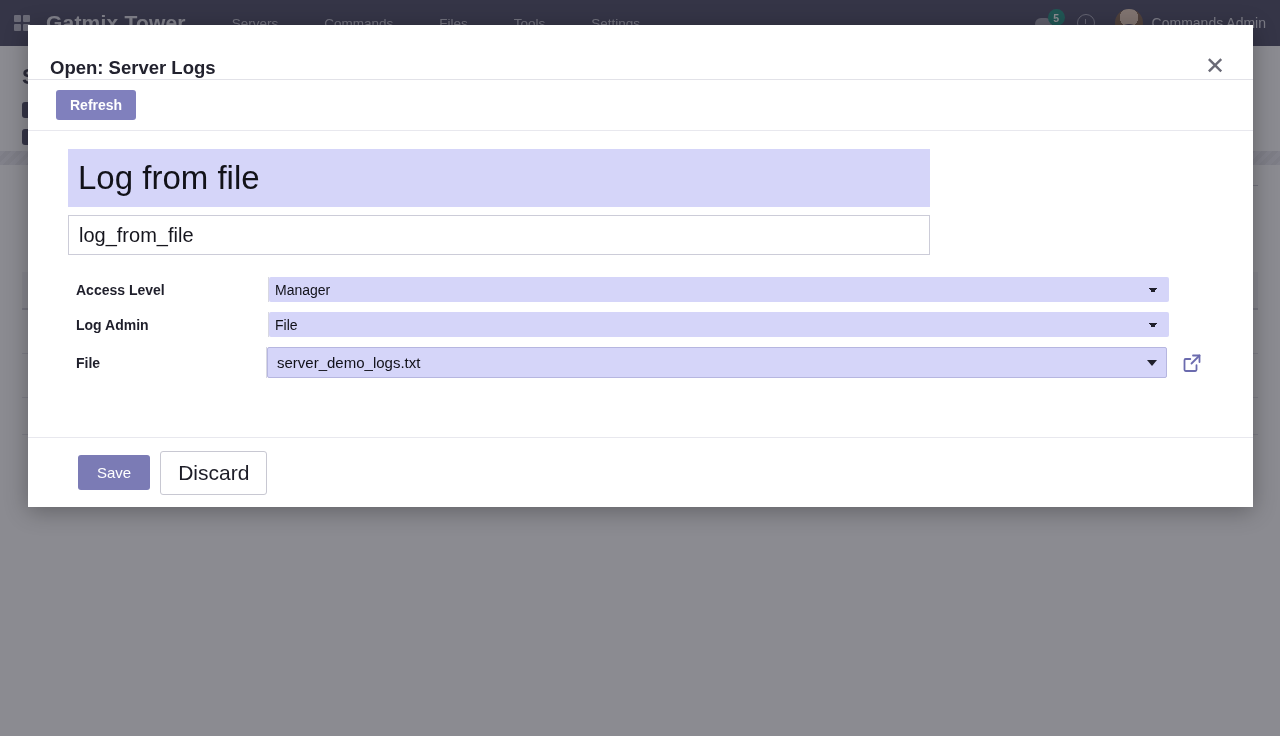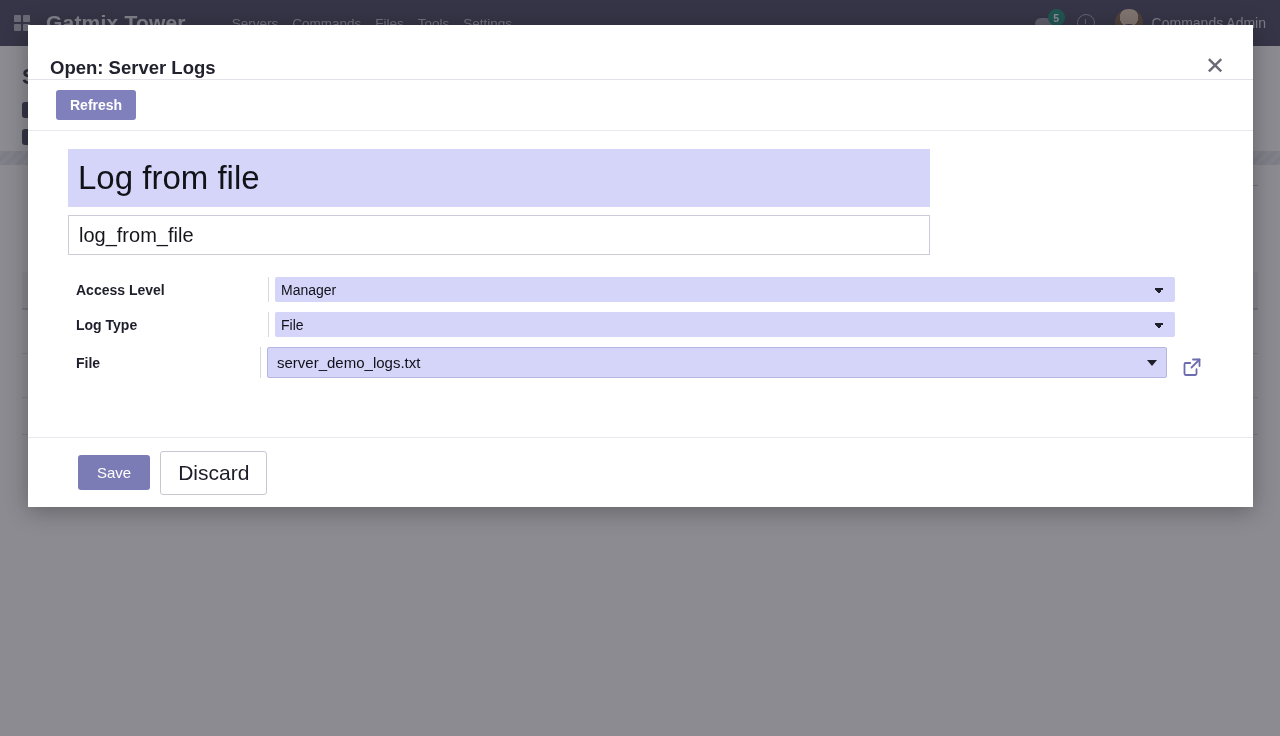--- a/index.html
+++ b/index.html
@@ -28,21 +28,21 @@
   .nav-apps-icon {
     width: 16px; height: 16px; margin-right: 16px;
     display: grid; grid-template-columns: 1fr 1fr; grid-template-rows: 1fr 1fr;
     gap: 2px;
   }
   .nav-apps-icon i { background: #b9b9c6; border-radius: 1px; display: block; }
   .brand {
     font-size: 21px; font-weight: 700; color: #e8e8ef;
     letter-spacing: .2px; margin-right: 46px;
   }
-  .nav-links { display: flex; gap: 14px; font-size: 13.5px; color: #c6c6d2; }
+  .nav-links { display: flex; gap: 46px; font-size: 13.5px; color: #c6c6d2; }
   .nav-right { margin-left: auto; display: flex; align-items: center; gap: 20px; }
   .msg-wrap { position: relative; width: 22px; height: 20px; }
   .msg-bubble {
     width: 17px; height: 12px; border-radius: 7px; background: #9b9bac;
     position: absolute; left: 0; top: 5px;
   }
   .msg-count {
     position: absolute; right: -8px; top: -4px;
     min-width: 17px; height: 17px; border-radius: 9px;
     background: #138a78; color: #fff; font-size: 10.5px; font-weight: 700;
@@ -183,22 +183,22 @@
   .fields {
     margin-top: 22px; display: flex;
   }
   .fields-inner { display: flex; flex-direction: column; gap: 10px; width: 1135px; }
   .field-row { display: flex; align-items: center; }
   .field-label {
     width: 200px; font-size: 14px; font-weight: 700; color: #1f1f2b;
     padding-left: 8px;
   }
   .field-ctrl-wrap {
-    flex: 1; display: flex; align-items: flex-end; gap: 14px;
-    border-left: 1px solid #d8d8e2; padding-left: 6px;
+    flex: 1; display: flex; align-items: center; gap: 14px;
+    border-left: 1px solid #d8d8e2; 
   }
   select.field-select {
     width: 900px; height: 25px;
     background: #d5d5f9; border: none; outline: none;
     font-size: 14px; color: #111119; padding: 0 6px;
     font-family: "Liberation Sans", sans-serif;
     -webkit-appearance: none; appearance: none;
     background-image:
       linear-gradient(45deg, transparent 50%, #20202c 50%),
       linear-gradient(135deg, #20202c 50%, transparent 50%);
@@ -364,21 +364,21 @@
         <div class="field-row">
           <span class="field-label">Access Level</span>
           <span class="field-ctrl-wrap">
             <select class="field-select">
               <option>Manager</option>
             </select>
           </span>
         </div>
 
         <div class="field-row">
-          <span class="field-label">Log Type</span>
+          <span class="field-label">Log Admin</span>
           <span class="field-ctrl-wrap">
             <select class="field-select">
               <option>File</option>
             </select>
           </span>
         </div>
 
         <div class="field-row">
           <span class="field-label">File</span>
           <span class="field-ctrl-wrap">

